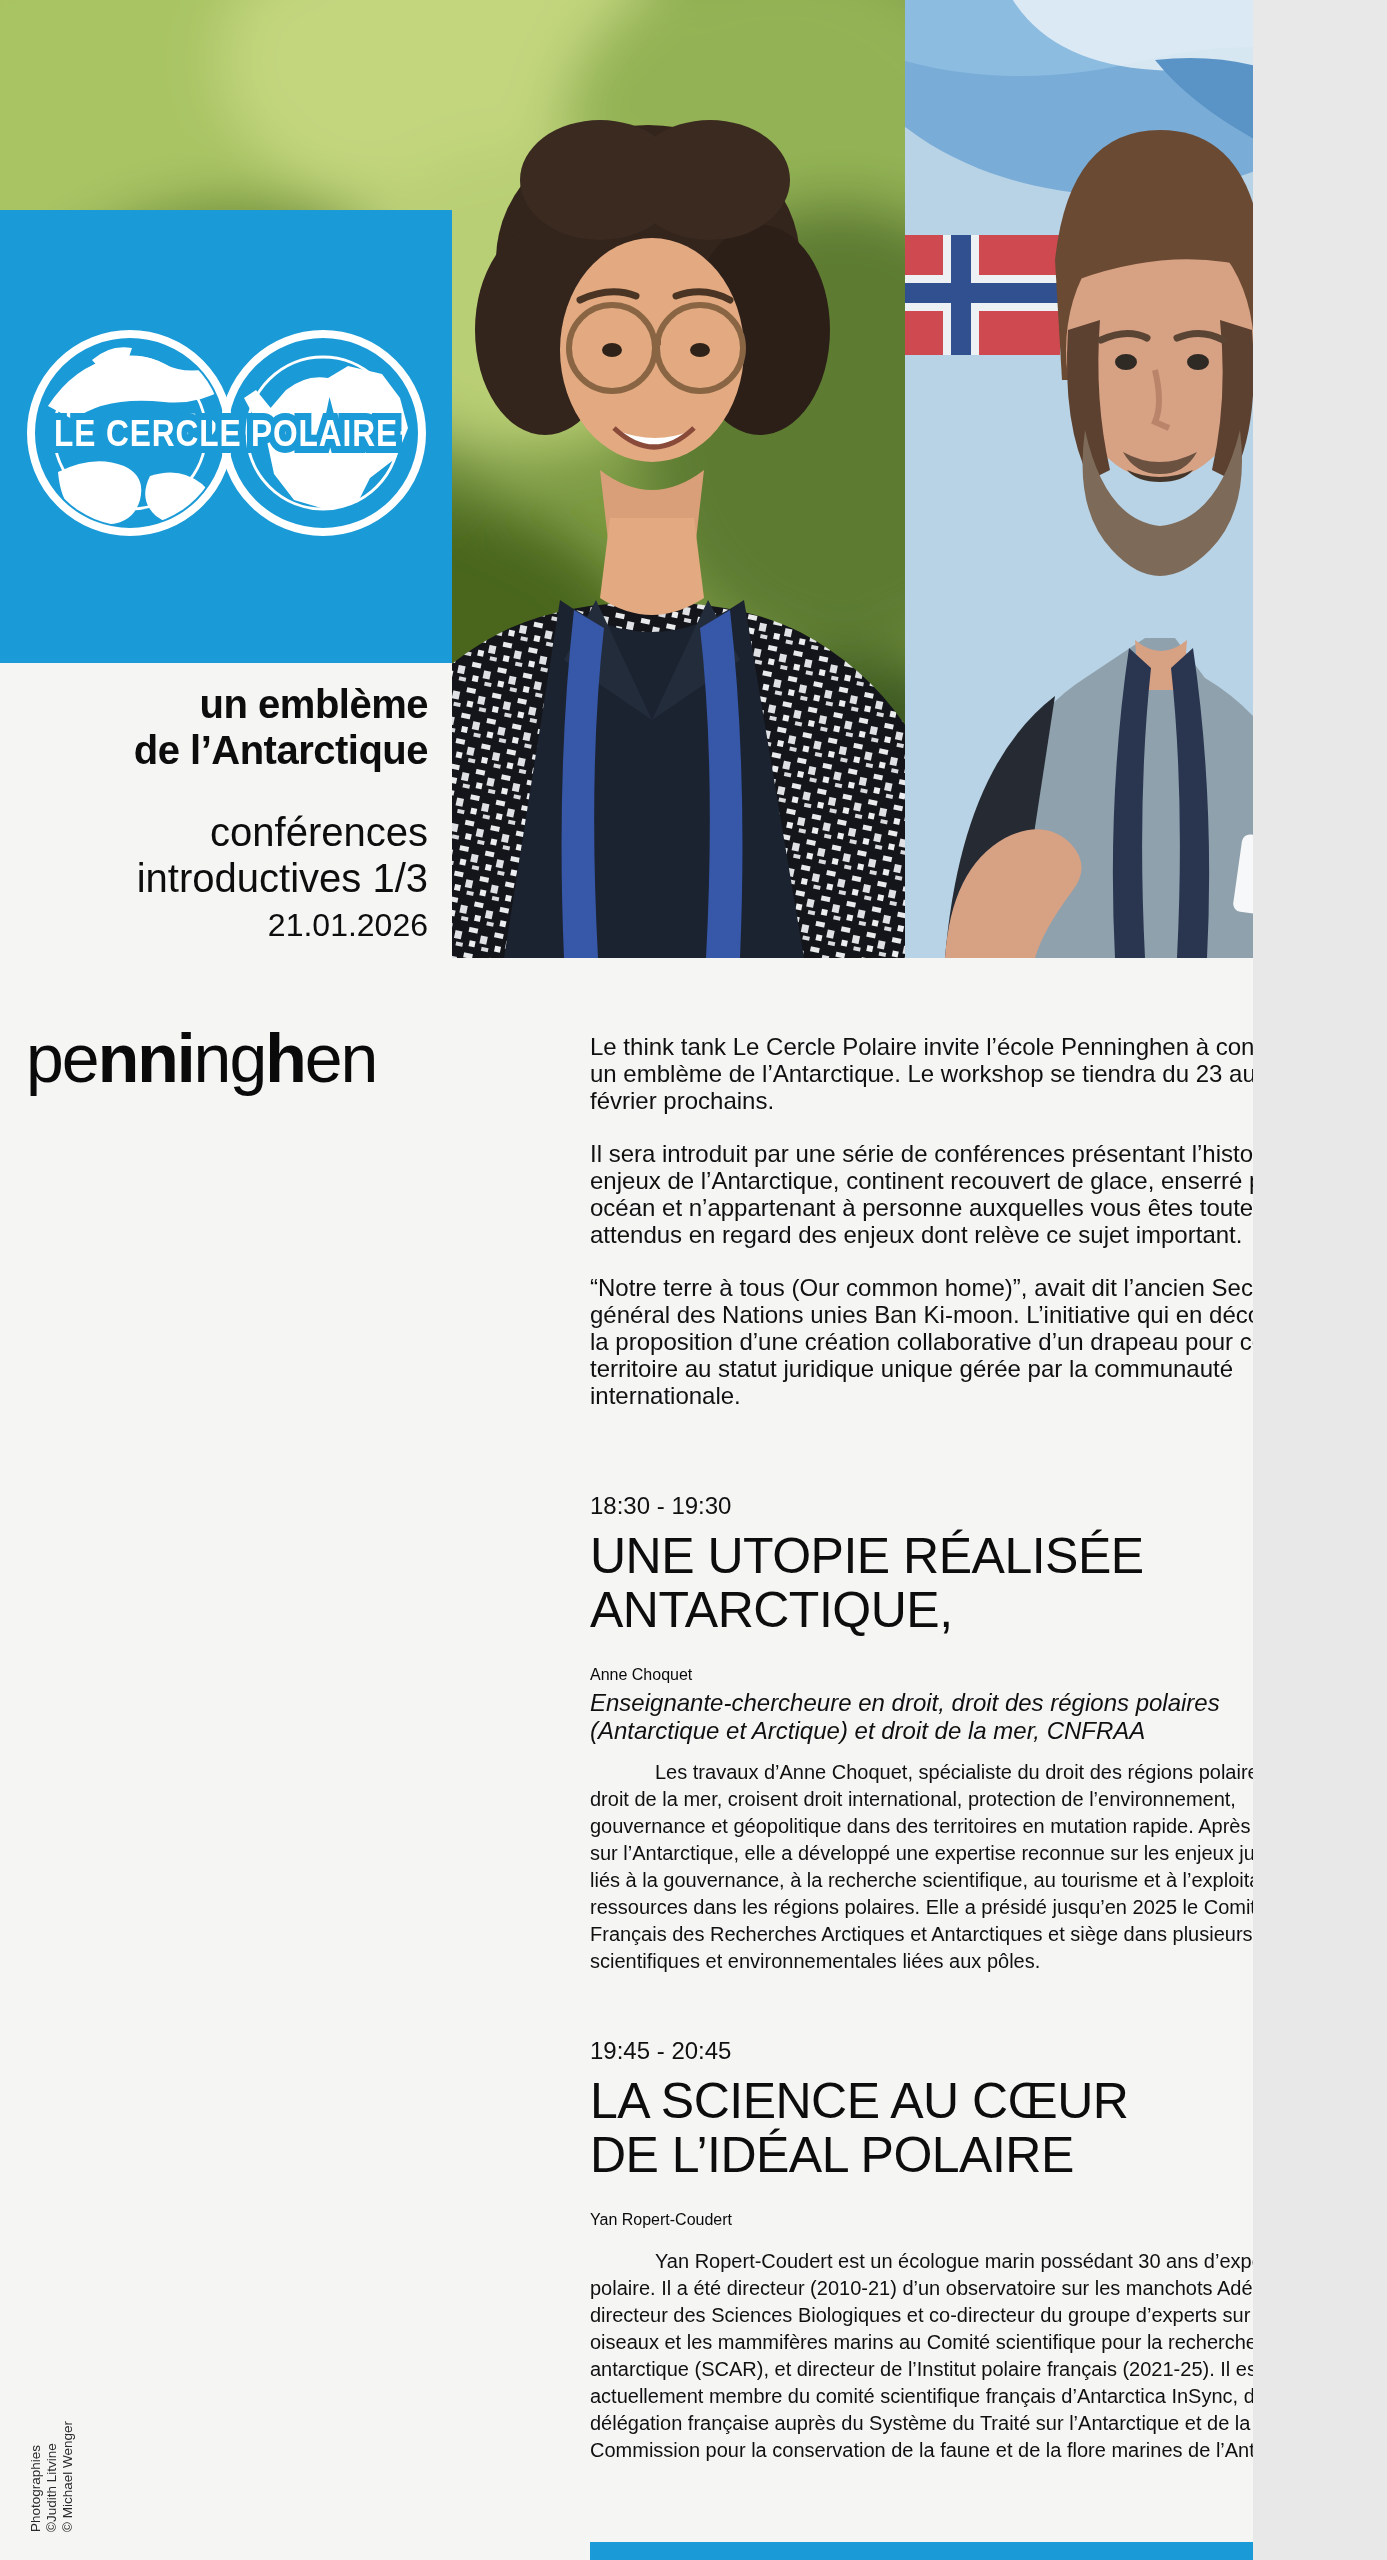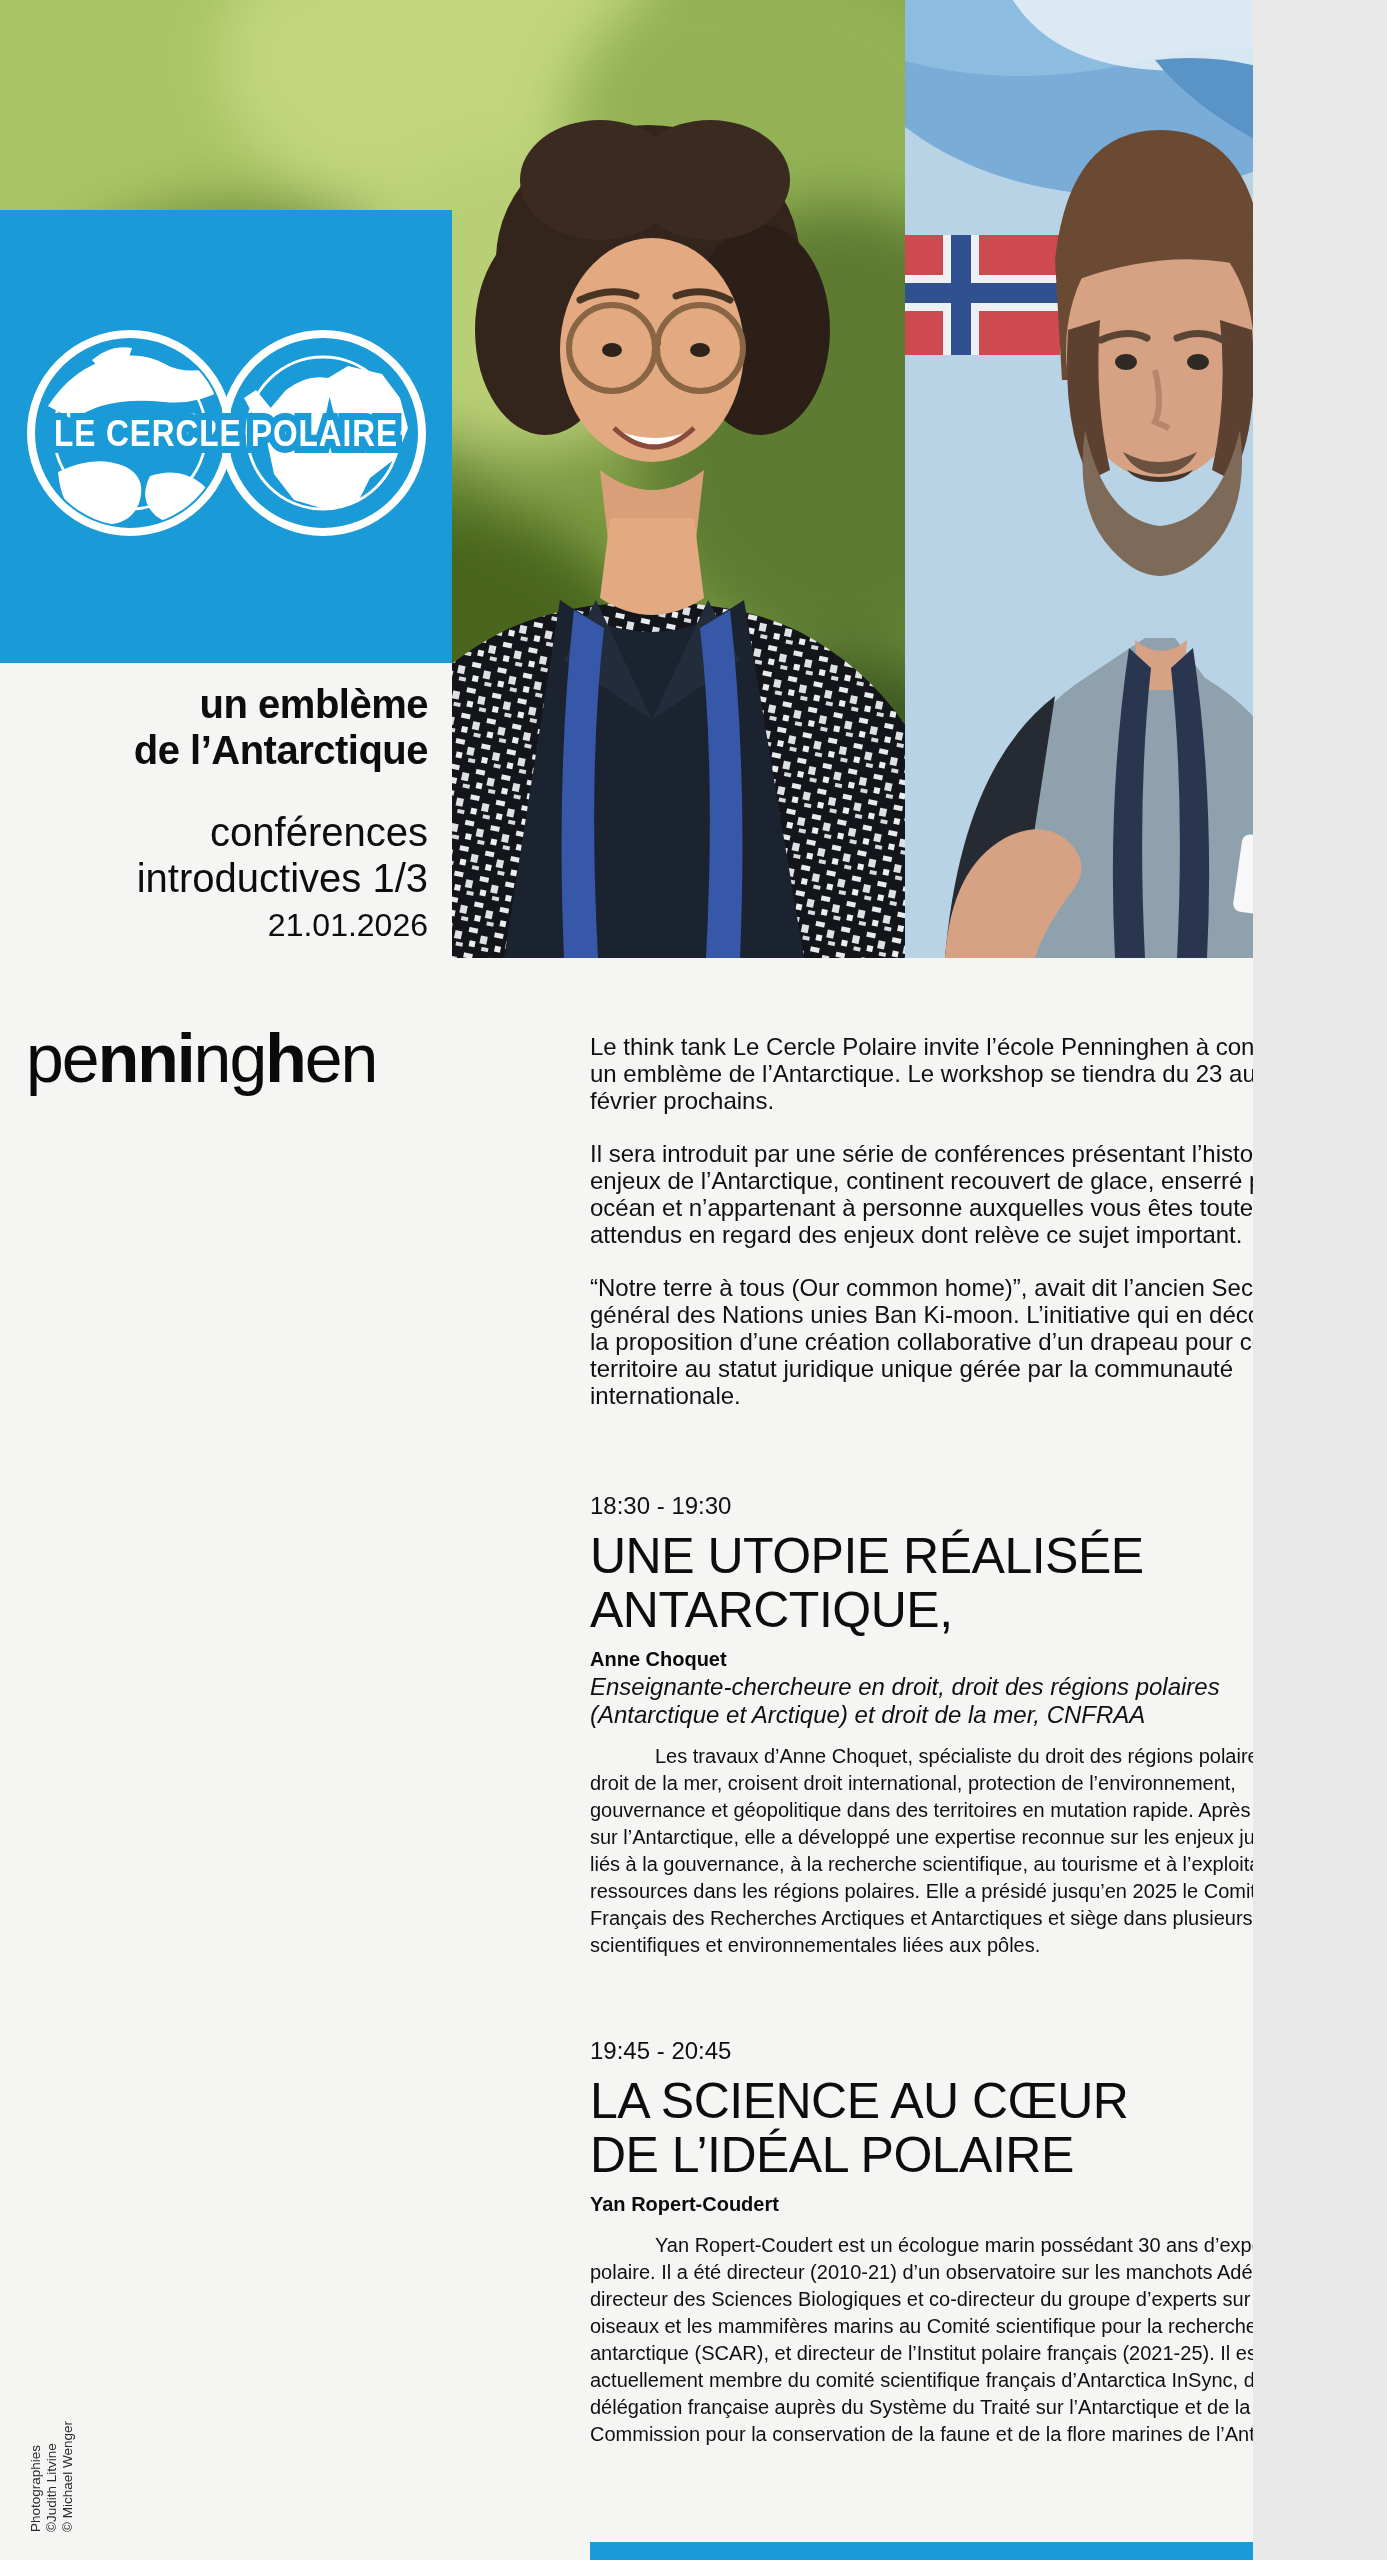--- a/index.html
+++ b/index.html
@@ -22,21 +22,21 @@
   .penninghen .bd{font-weight:700;}
   .right-col{position:absolute;left:590px;top:1033px;width:755px;}
   .body-text{font-size:24px;line-height:27px;color:#101010;}
   p.intro{margin:0 0 26px 0;}
   .session{position:absolute;left:590px;width:760px;}
   .session-1{top:1492px;}
   .session-2{top:2037px;}
   .time{font-size:24px;line-height:27px;color:#101010;}
   .session-title{font-size:50px;line-height:54px;font-weight:400;letter-spacing:-0.5px;
                  margin-top:10px;color:#0d0d0d;}
-  .speaker{font-size:20px;line-height:28px;font-weight:700;margin-top:8px;color:#0a0a0a;}
+  .speaker{font-size:16px;line-height:28px;font-weight:400;margin-top:24px;color:#0a0a0a;}
   .role{font-size:24px;line-height:28px;font-style:italic;color:#101010;}
   .bio{font-size:20px;line-height:27px;margin-top:14px;text-indent:65px;color:#101010;}
   .credits-outer{position:absolute;left:28px;top:2418px;width:50px;height:114px;}
   .credits{width:114px;height:50px;transform:rotate(-90deg) translateX(-114px);
            transform-origin:top left;font-size:13.5px;line-height:16px;color:#2a2a2a;white-space:nowrap;}
   .footer-bar{position:absolute;left:590px;bottom:0;width:797px;height:18px;background:#1a9ad6;}
 </style>
 </head>
 <body>
 

